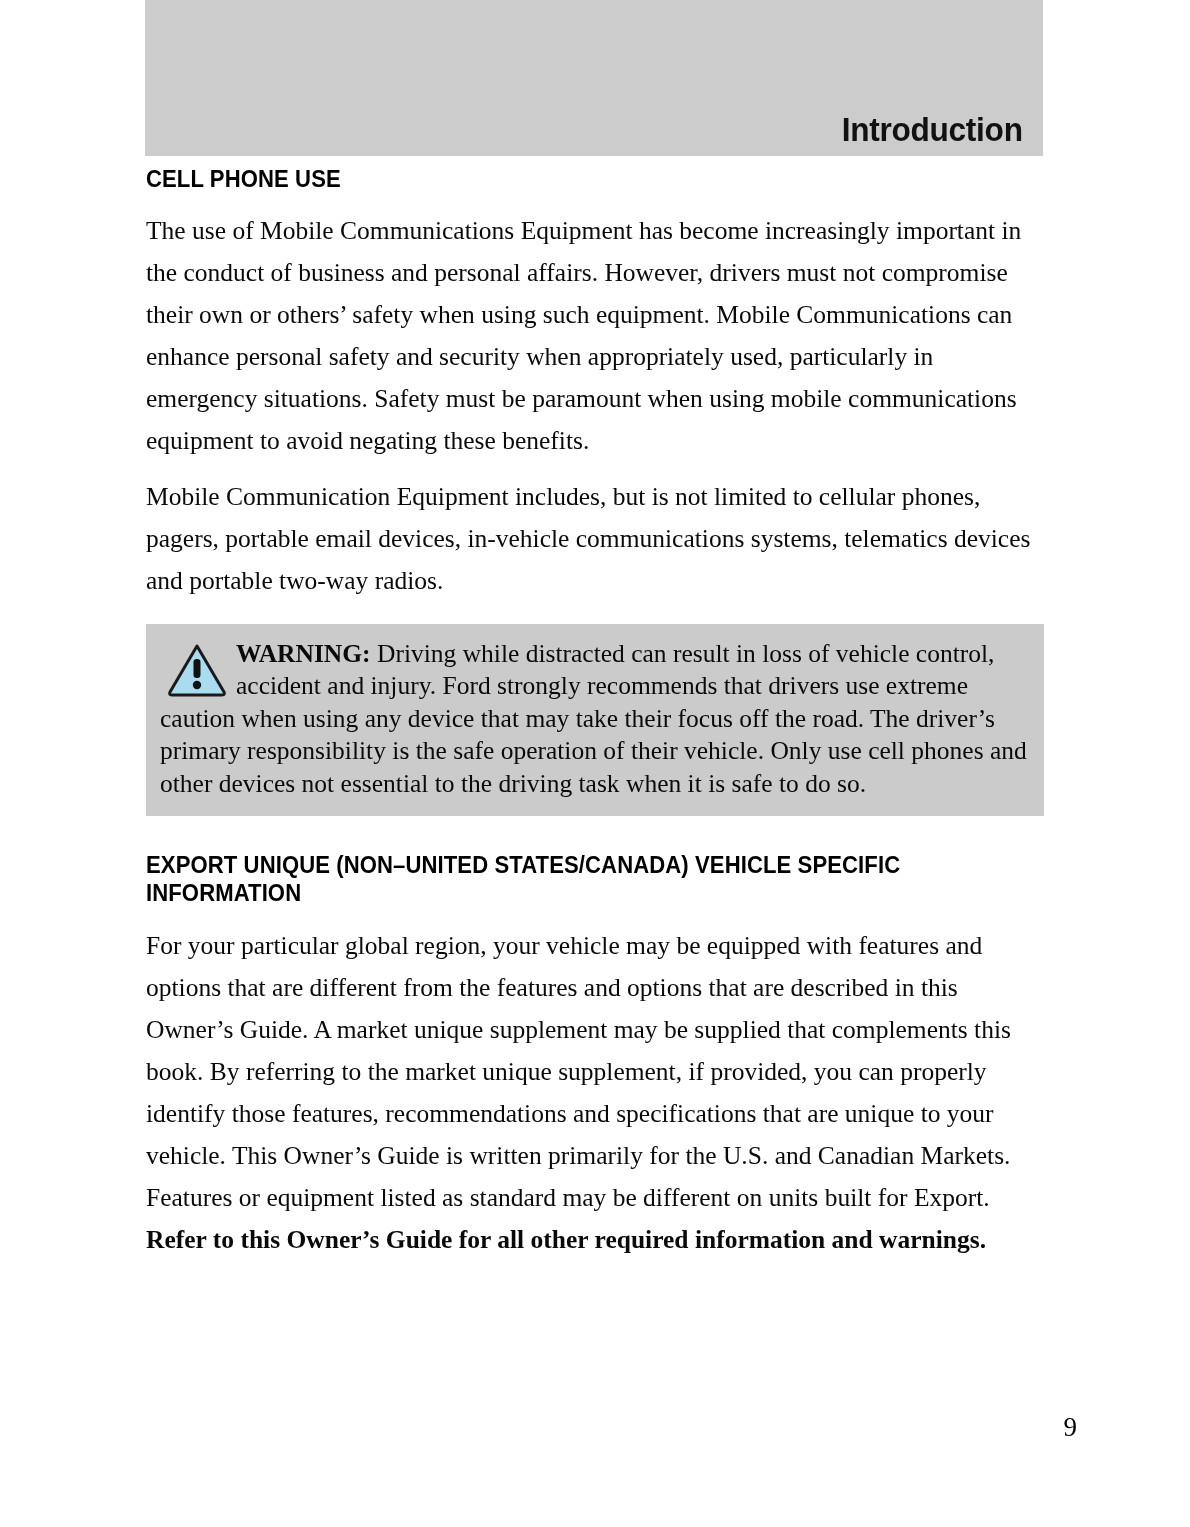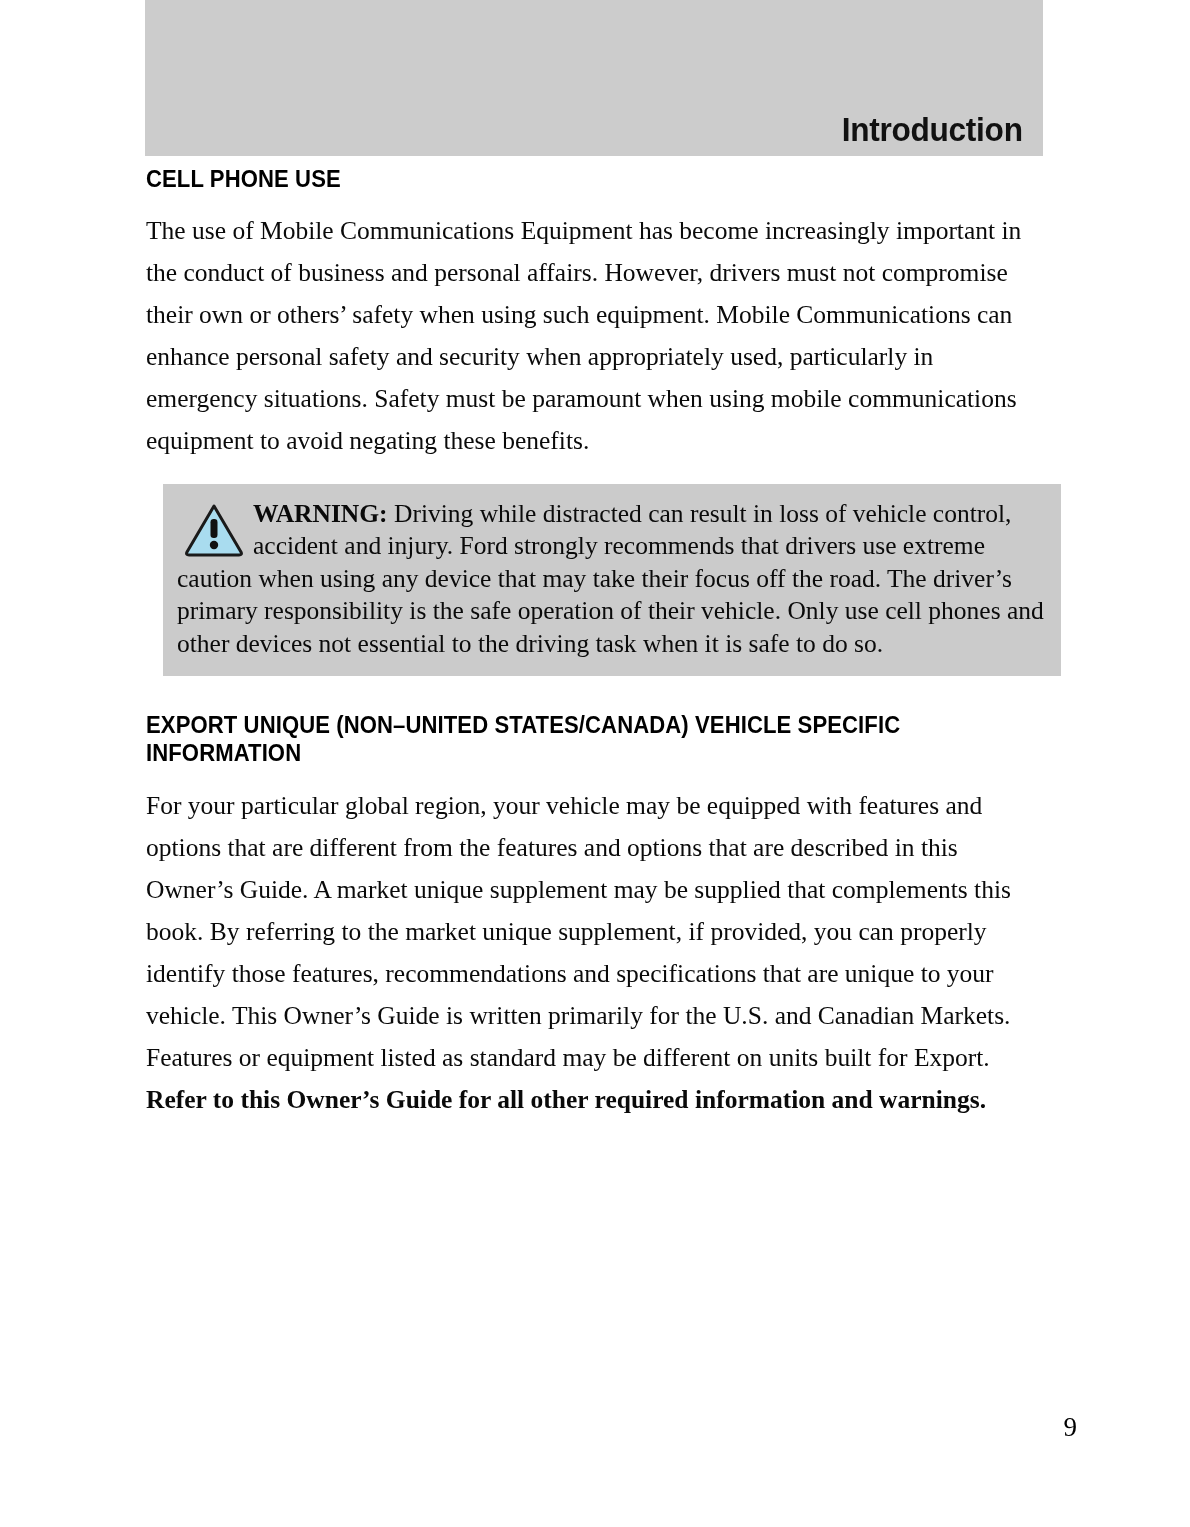--- a/index.html
+++ b/index.html
@@ -81,21 +81,21 @@
   }
   p.body-text:last-child { margin-bottom: 0; }
 
   .spacer-before-heading { height: 36px; }
 
   
   .warning-box {
     position: relative;
     background: #cbcbcb;
     padding: 14px 16px 16px 14px;
-    margin: 22px 0 0 17px;
+    margin: 22px 0 0 0;
     box-sizing: border-box;
     width: 898px;
     overflow: hidden;
   }
   .warning-icon {
     float: left;
     width: 62px;
     height: 56px;
     margin: 4px 8px 2px 6px;
   }
@@ -132,20 +132,21 @@
   <div class="header-banner">
     <div class="header-title">Introduction</div>
   </div>
 
   <div class="content">
 
     <h2 class="section-heading">CELL PHONE USE</h2>
 
     <p class="body-text">The use of Mobile Communications Equipment has become increasingly important in the conduct of business and personal affairs. However, drivers must not compromise their own or others’ safety when using such equipment. Mobile Communications can enhance personal safety and security when appropriately used, particularly in emergency situations. Safety must be paramount when using mobile communications equipment to avoid negating these benefits.</p>
 
+    <p class="body-text">Mobile Communication Equipment includes, but is not limited to cellular phones, pagers, portable email devices, in-vehicle communications systems, telematics devices and portable two-way radios.</p>
 
     <div class="warning-box">
       <span class="warning-icon">
         <svg width="62" height="56" viewBox="0 0 62 56" xmlns="http://www.w3.org/2000/svg">
           <path d="M31 4 L58 50 Q59.5 53 56 53 L6 53 Q2.5 53 4 50 Z" fill="#a9dcef" stroke="#1a1a1a" stroke-width="3" stroke-linejoin="round"></path>
           <rect x="27.5" y="17" width="7" height="19" rx="3.2" fill="#111111"></rect>
           <circle cx="31" cy="43" r="4.2" fill="#111111"></circle>
         </svg>
       </span>
       <p class="warning-text">

